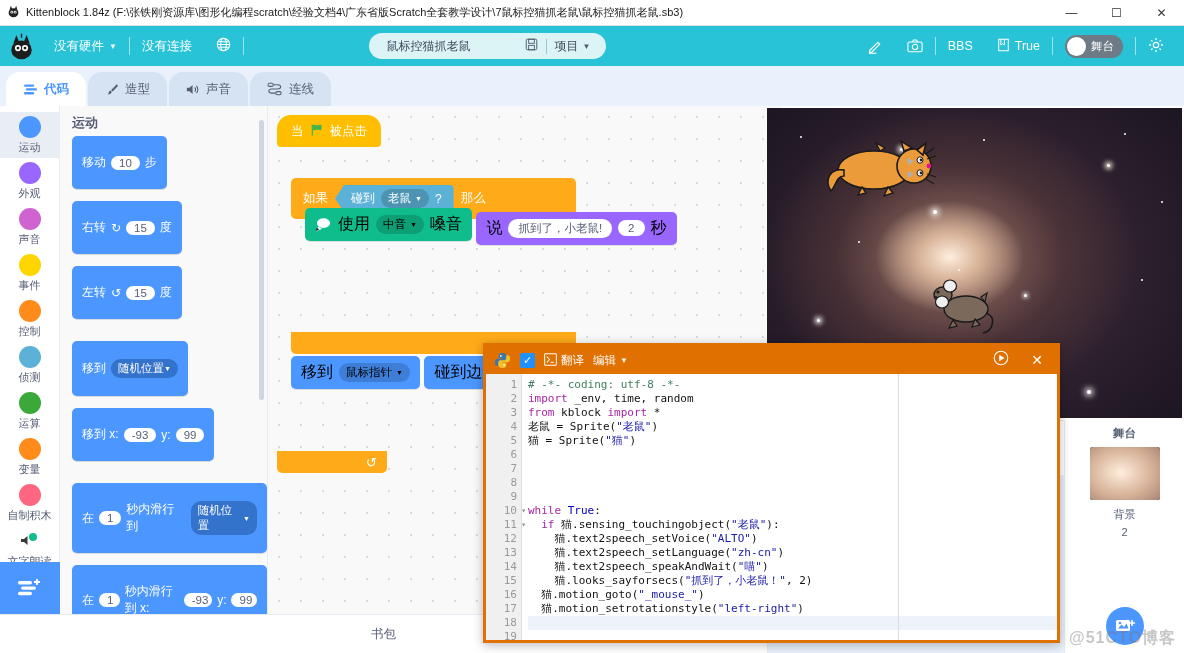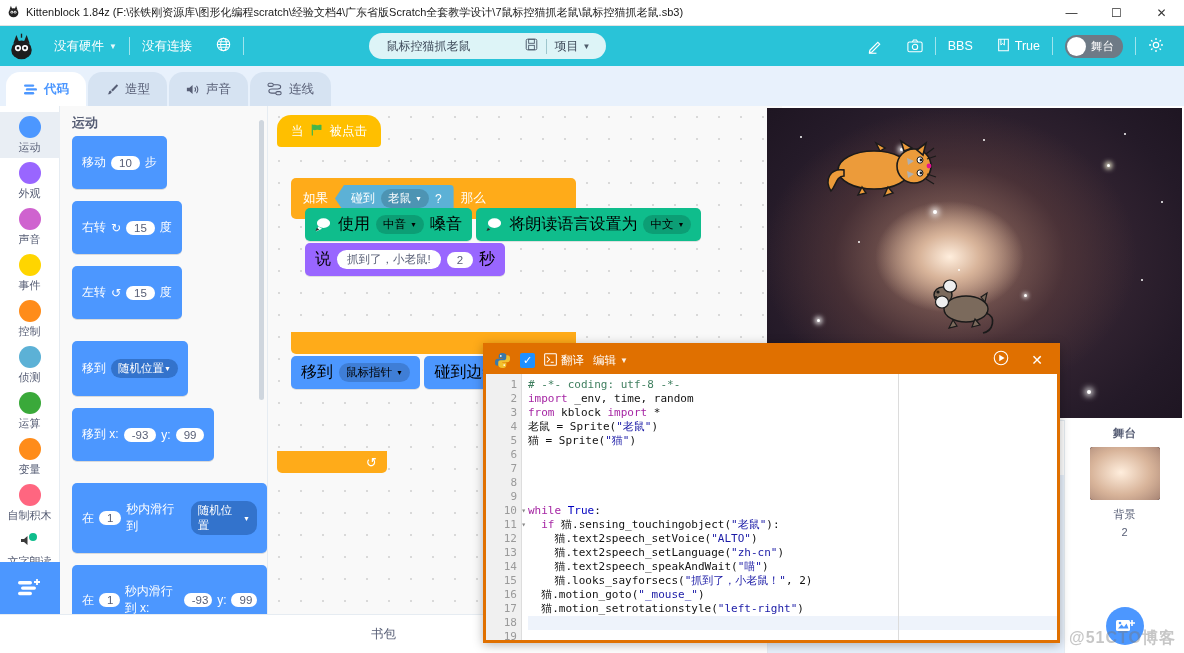--- a/index.html
+++ b/index.html
@@ -626,33 +626,20 @@
               <ellipse cx="9" cy="6.5" rx="3.2" ry="2.4" fill="#0fbd8c" opacity=".0"></ellipse>
               <path d="M2 11.5 L0.5 15 L4.5 13.5 Z" fill="#2b2b2b"></path>
             </svg>
         </span>
         <span>使用</span>
         <span class="drop-d">
           <span>中音</span>
           <span class="dc" style="font-size:7px">▼</span>
         </span>
         <span>嗓音</span>
-      </div>
-      <div class="stack tts">
-        <span class="tts-ic">
-          <svg width="17" height="16" viewBox="0 0 18 17">
-              <ellipse cx="9" cy="6.5" rx="7" ry="5.2" fill="#fff"></ellipse>
-              <path d="M2 11.5 L0.5 15 L4.5 13.5 Z" fill="#2b2b2b"></path>
-            </svg>
-        </span>
-        <span>将朗读语言设置为</span>
-        <span class="drop-d">
-          <span>中文</span>
-          <span class="dc" style="font-size:7px">▼</span>
-        </span>
       </div>
       <div class="stack looks">
         <span>说</span>
         <span class="textin">抓到了，小老鼠!</span>
         <span class="textin">2</span>
         <span>秒</span>
       </div>
     </div>
 
     <div style="position:absolute; left:23px; top:226px; width:285px; height:22px; background:#ffab19; border-radius:0 0 5px 5px;"></div>

